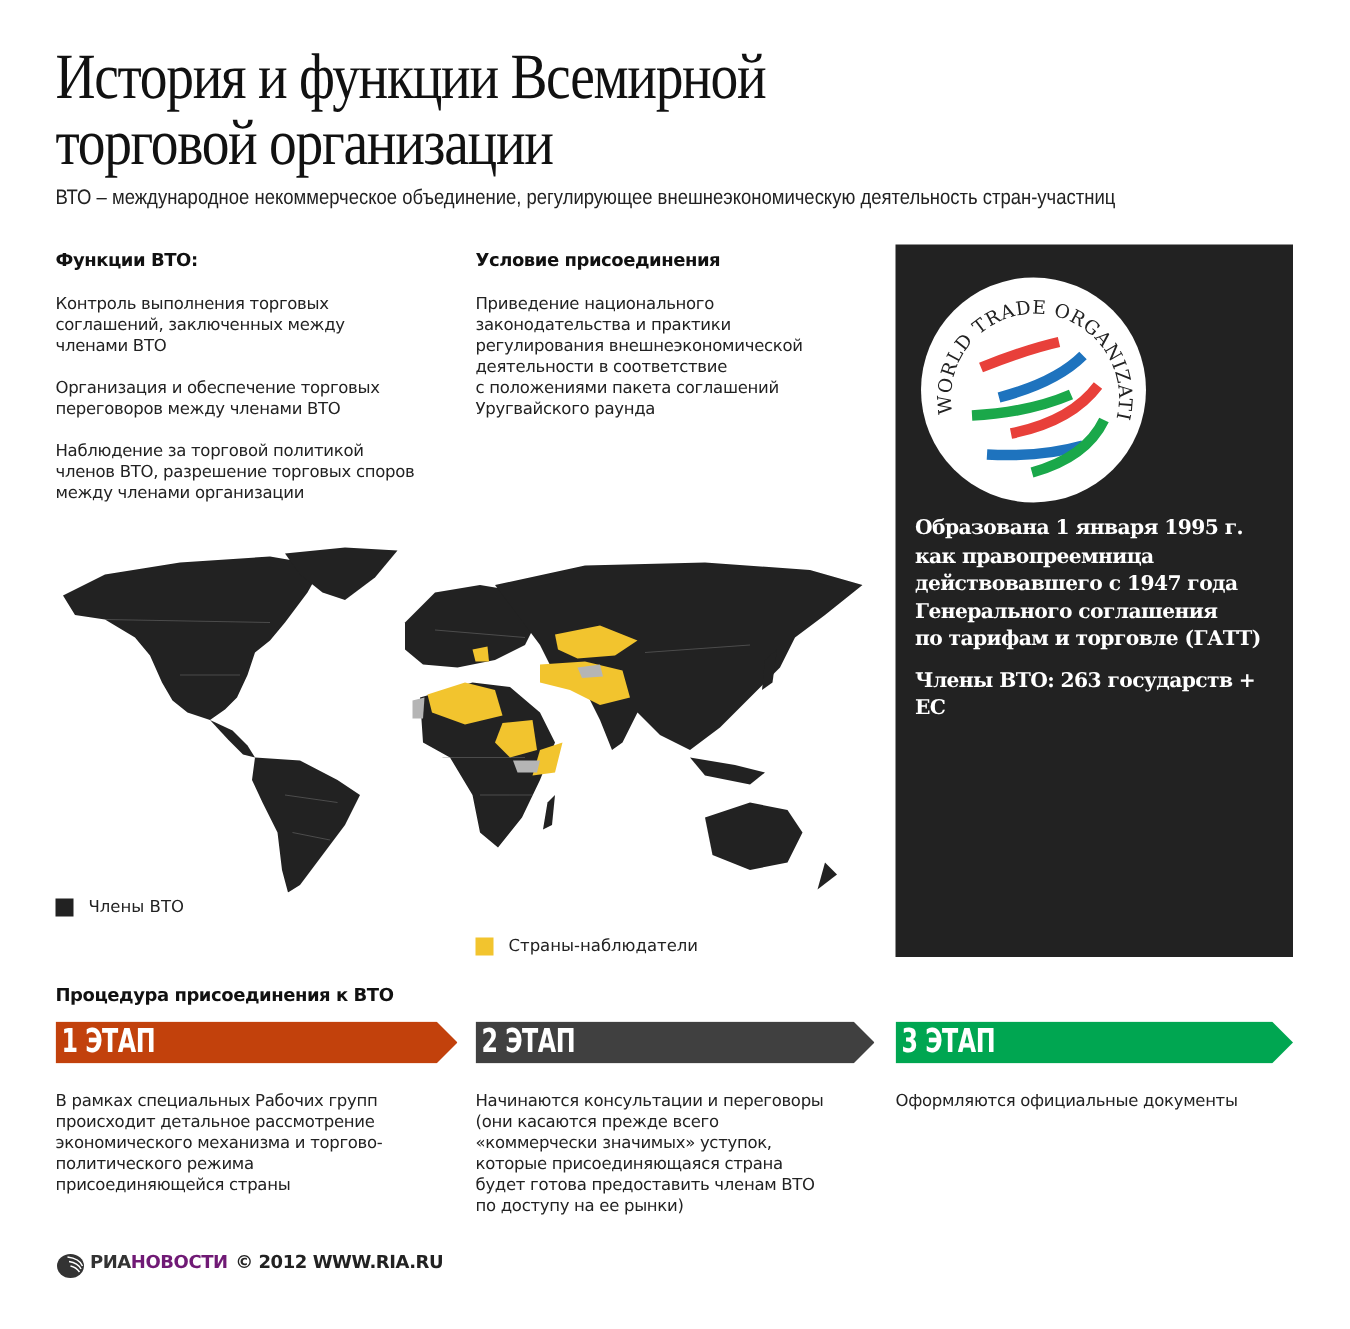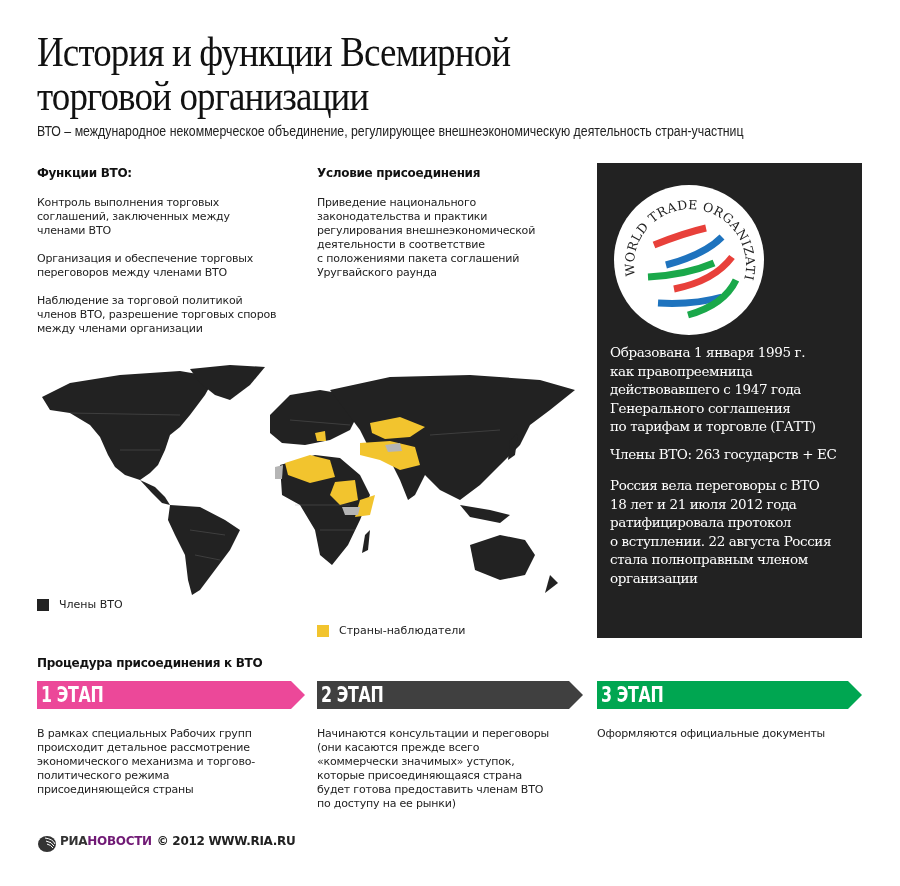--- a/index.html
+++ b/index.html
@@ -32,20 +32,21 @@
     background: #222222;
   }
   .logo-circle {
     position: absolute; left: 17px; top: 22px; width: 150px; height: 150px;
     border-radius: 50%; background: #fff;
   }
   .panel-text {
     position: absolute; left: 13px; top: 180px; width: 245px;
     font-family: "DejaVu Serif", serif; font-size: 13.5px; line-height: 18.5px; color: #fff;
     letter-spacing: -0.4px;
+    font-weight: bold;
   }
   .panel-text p { white-space: pre-line; margin-bottom: 9px; }
   .panel-text p.gap { margin-bottom: 13px; }
 
   .map { position: absolute; left: 30px; top: 355px; width: 560px; height: 240px; }
 
   .legend-item { position: absolute; display: flex; align-items: center; font-family: "DejaVu Sans", sans-serif; font-size: 11px; color: #222; }
   .legend-swatch { width: 12px; height: 12px; margin-right: 10px; }
 
   .proc-head {
@@ -119,26 +120,20 @@
       </g>
     </svg>
   </div>
   <div class="panel-text">
     <p>Образована 1 января 1995 г.
 как правопреемница
 действовавшего с 1947 года
 Генерального соглашения
 по тарифам и торговле (ГАТТ)</p>
     <p class="gap">Члены ВТО: 263 государств + ЕС</p>
-    <p>Россия вела переговоры с ВТО
-18 лет и 21 июля 2012 года
-ратифицировала протокол
-о вступлении. 22 августа Россия
-стала полноправным членом
-организации</p>
   </div>
 </div>
 
 <svg class="map" viewBox="0 0 560 240">
   <g fill="#222222">
 
     <path d="M 12 42 L 40 28 L 90 20 L 150 16 L 185 22 L 175 40 L 160 60 L 150 72 L 140 80 L 135 95 L 128 110 L 120 118 L 110 125 L 95 120 L 85 112 L 78 100 L 70 82 L 60 70 L 40 58 L 20 55 Z"></path>
 
     <path d="M 160 14 L 200 10 L 235 12 L 220 30 L 200 45 L 185 40 L 170 28 Z"></path>
 
@@ -194,21 +189,21 @@
   <span class="legend-swatch" style="background:#222222;"></span>
   <span>Члены ВТО</span>
 </div>
 <div class="legend-item" style="left:317px; top:624px;">
   <span class="legend-swatch" style="background:#f2c42e;"></span>
   <span>Страны-наблюдатели</span>
 </div>
 
 <div class="proc-head">Процедура присоединения к ВТО</div>
 
-<div class="stage" style="left:37px; width:268px; background:#ec4899;">
+<div class="stage" style="left:37px; width:268px; background:#c2410c;">
   <span class="stage-label">1 ЭТАП</span>
 </div>
 <div class="stage" style="left:317px; width:266px; background:#404040;">
   <span class="stage-label">2 ЭТАП</span>
 </div>
 <div class="stage" style="left:597px; width:265px; background:#00a651;">
   <span class="stage-label">3 ЭТАП</span>
 </div>
 
 <div class="stage-text" style="left:37px; width:270px;">В рамках специальных Рабочих групп

